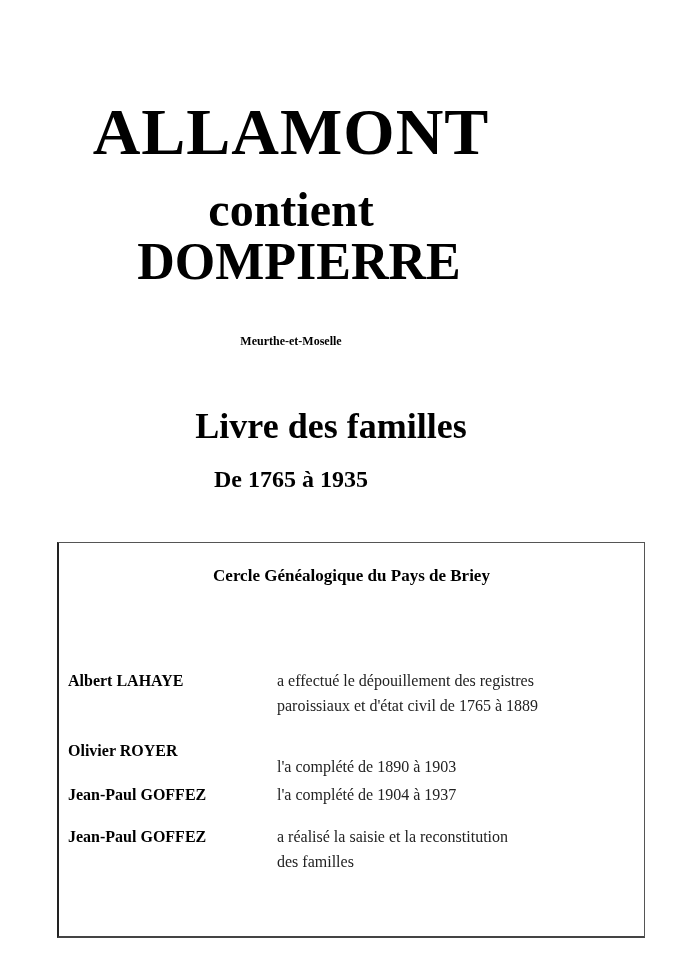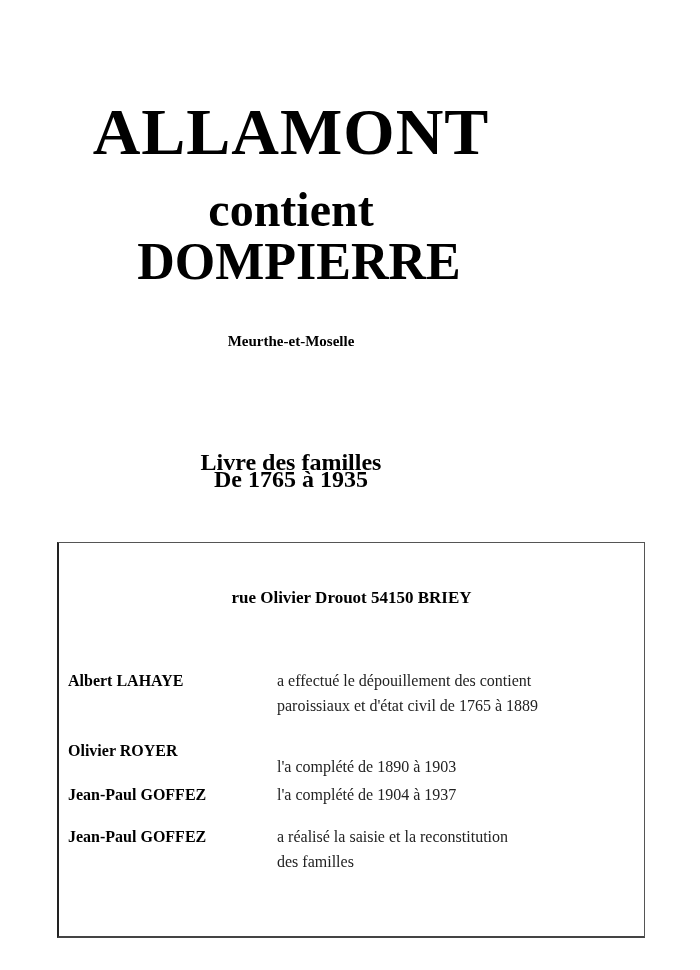--- a/index.html
+++ b/index.html
@@ -2,46 +2,46 @@
 <html><head>
 <meta charset="utf-8">
 <style>
   html, body { margin:0; padding:0; background:#ffffff; }
   body { width:700px; height:970px; position:relative; overflow:hidden;
          font-family:"Liberation Serif", "DejaVu Serif", serif; color:#000; }
   .c { position:absolute; left:0; width:582px; text-align:center; font-weight:bold; white-space:nowrap; }
   #title { top:92px; font-size:66px; line-height:80px; letter-spacing:1px; }
   #sub { top:188px; font-size:48px; line-height:44px; }
   #title2 { top:230px; font-size:52px; line-height:64px;margin-left:8px; }
-  #region { top:330px; font-size:15px; line-height:22px; }
-  #book { top:440px; font-size:24px; line-height:44px; }
+  #region { top:330px; font-size:12px; line-height:22px; }
+  #book { top:404px; font-size:36px; line-height:44px;padding-left:40px; }
   #dates { top:464px; font-size:24px; line-height:30px; }
   .box { position:absolute; left:57px; top:542px; width:588px; height:396px;
          border:1px solid #555; border-left:2px solid #222; border-bottom:2px solid #444; box-sizing:border-box; }
   .org { position:absolute; left:0; width:100%; text-align:center; font-weight:bold; font-size:17px; line-height:22px; }
   .row { position:absolute; left:9px; font-size:16px; line-height:23px; }
   .name { position:absolute; left:0; font-weight:bold; white-space:nowrap; }
   .desc { position:absolute; left:209px; font-weight:normal; width:320px; color:#222; }
 </style>
 </head>
 <body>
 
 <div id="title" class="c">ALLAMONT</div>
 <div id="sub" class="c">contient</div>
 <div id="title2" class="c">DOMPIERRE</div>
 <div id="region" class="c">Meurthe-et-Moselle</div>
 <div id="book" class="c">Livre des familles</div>
 <div id="dates" class="c">De 1765 à 1935</div>
 
 <div class="box">
-  <div class="org" style="top:44px">rue Olivier Drouot 54150  BRIEY</div>
+  <div class="org" style="top:22px">Cercle Généalogique du Pays de Briey</div>
 
   <div class="row" style="top:126px">
     <span class="name">Albert LAHAYE</span>
-    <span class="desc" style="top:0"> a effectué le dépouillement des contient</span>
+    <span class="desc" style="top:0"> a effectué le dépouillement des registres</span>
     <span class="desc" style="top:25px">paroissiaux  et  d'état civil de 1765 à 1889</span>
   </div>
   <div class="row" style="top:196px">
     <span class="name">Olivier ROYER</span>
     <span class="desc" style="top:16px">l'a complété de 1890 à 1903</span>
   </div>
   <div class="row" style="top:240px">
     <span class="name">Jean-Paul GOFFEZ</span>
     <span class="desc" style="top:0">l'a complété de 1904 à 1937</span>
   </div>

